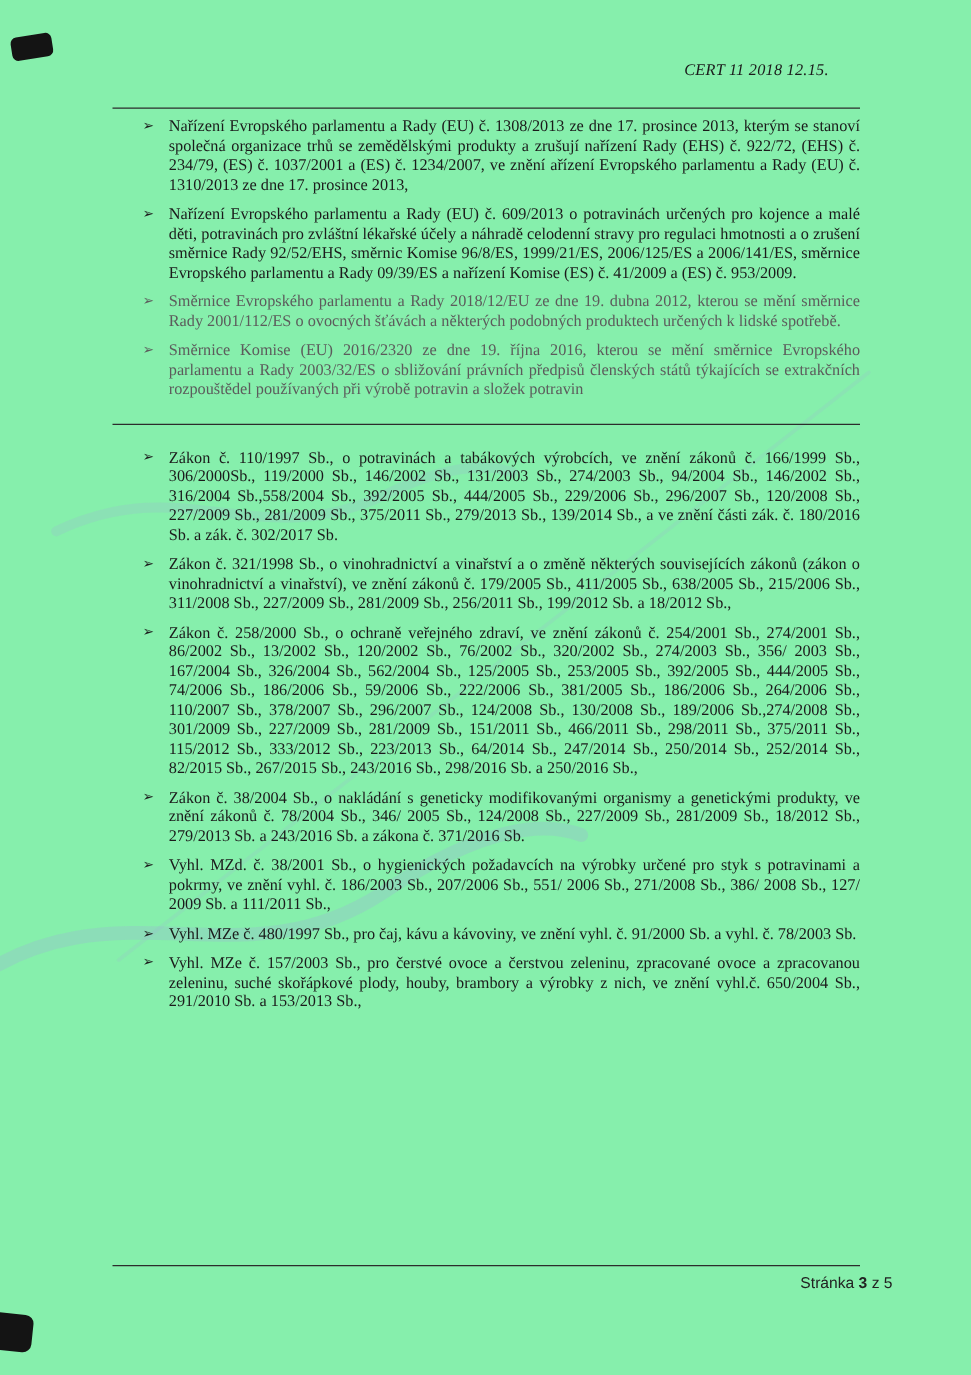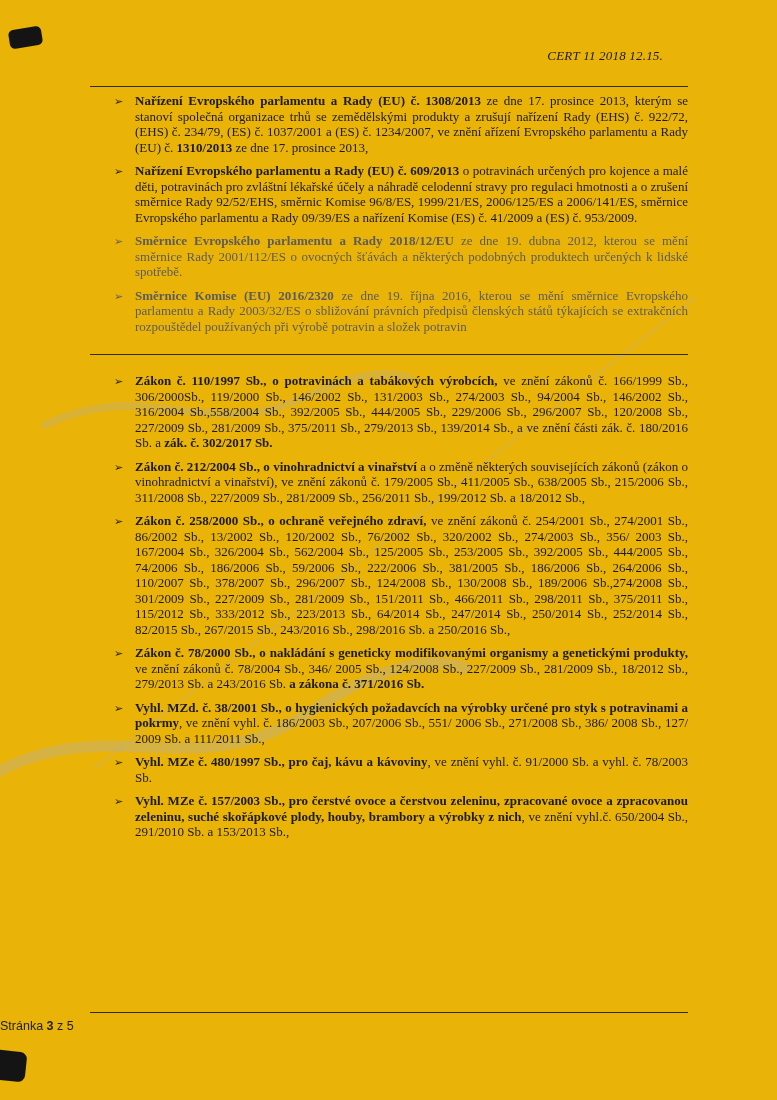--- a/index.html
+++ b/index.html
@@ -4,21 +4,21 @@
 <style>
   html, body { margin: 0; padding: 0; }
   body {
     width: 777px; height: 1100px;
     background: #e9e9e9;
     font-family: "Liberation Serif", serif;
   }
   .page {
     position: relative;
     width: 777px; height: 1100px;
-    background: #eab308;
+    background: #86efac;
     overflow: hidden;
     color: #1b1b1b;
   }
 
   
   .artifact { position: absolute; background: #141414; z-index: 3; }
   .artifact.top-left { left: 9px; top: 28px; width: 33px; height: 19px; border-radius: 5px; transform: rotate(-9deg); }
   .artifact.bottom-left { left: -4px; top: 1051px; width: 30px; height: 30px; border-radius: 0 7px 7px 0; transform: rotate(6deg); }
 
   
@@ -44,30 +44,30 @@
     position: relative;
     padding-left: 22px;
     margin-bottom: 8px;
     text-align: justify;
   }
   li.bullet-item .marker {
     position: absolute; left: 1px; top: 1px;
     font-size: 11px; line-height: 14px;
   }
   li.bullet-item.muted { color: #5c5c5c; }
-  li.bullet-item b { font-weight: bold; }
+  li.bullet-item b { font-weight: normal; }
 
   .section-rule {
     border: 0; border-top: 1.6px solid #2c2c2c;
     width: 598px; margin: 20px 0 18px -23px;
   }
 
   .footer {
     position: absolute; top: 1019px; left: 0; width: 714px; z-index: 2;
-    text-align: left;
+    text-align: right;
     font-family: "Liberation Sans", sans-serif;
     font-size: 12.5px; color: #222;
   }
   .footer b { font-weight: bold; }
 </style>
 </head>
 <body>
 
 <div class="page">
 
@@ -91,23 +91,23 @@
   <div class="content">
     <ul class="bullets">
         <li class="bullet-item"><span class="marker">➢</span><span><b>Nařízení Evropského parlamentu a Rady (EU) č. 1308/2013</b><span> ze dne 17. prosince 2013, kterým se stanoví společná organizace trhů se zemědělskými produkty a zrušují nařízení Rady (EHS) č. 922/72, (EHS) č. 234/79, (ES) č. 1037/2001 a (ES) č. 1234/2007, ve znění ařízení Evropského parlamentu a Rady (EU) č. </span><b>1310/2013</b><span> ze dne 17. prosince 2013,</span></span></li>
         <li class="bullet-item"><span class="marker">➢</span><span><b>Nařízení Evropského parlamentu a Rady (EU) č. 609/2013</b><span> o potravinách určených pro kojence a malé děti, potravinách pro zvláštní lékařské účely a náhradě celodenní stravy pro regulaci hmotnosti a o zrušení směrnice Rady 92/52/EHS, směrnic Komise 96/8/ES, 1999/21/ES, 2006/125/ES a 2006/141/ES, směrnice Evropského parlamentu a Rady 09/39/ES a nařízení Komise (ES) č. 41/2009 a (ES) č. 953/2009.</span></span></li>
         <li class="bullet-item muted"><span class="marker">➢</span><span><b>Směrnice Evropského parlamentu a Rady 2018/12/EU</b><span> ze dne 19. dubna 2012, kterou se mění směrnice Rady 2001/112/ES o ovocných šťávách a některých podobných produktech určených k lidské spotřebě.</span></span></li>
         <li class="bullet-item muted"><span class="marker">➢</span><span><b>Směrnice Komise (EU) 2016/2320</b><span> ze dne 19. října 2016, kterou se mění směrnice Evropského parlamentu a Rady 2003/32/ES o sbližování právních předpisů členských států týkajících se extrakčních rozpouštědel používaných při výrobě potravin a složek potravin</span></span></li>
       </ul>
     <hr class="section-rule">
     <ul class="bullets">
         <li class="bullet-item"><span class="marker">➢</span><span><b>Zákon č. 110/1997 Sb., o potravinách a tabákových výrobcích,</b><span> ve znění zákonů č. 166/1999 Sb., 306/2000Sb., 119/2000 Sb., 146/2002 Sb., 131/2003 Sb., 274/2003 Sb., 94/2004 Sb., 146/2002 Sb., 316/2004 Sb.,558/2004 Sb., 392/2005 Sb., 444/2005 Sb., 229/2006 Sb., 296/2007 Sb., 120/2008 Sb., 227/2009 Sb., 281/2009 Sb., 375/2011 Sb., 279/2013 Sb., 139/2014 Sb., a ve znění části zák. č. 180/2016 Sb. a </span><b>zák. č. 302/2017 Sb.</b></span></li>
-        <li class="bullet-item"><span class="marker">➢</span><span><b>Zákon č. 212/2004 Sb., o vinohradnictví a vinařství</b><span> a o změně některých souvisejících zákonů (zákon o vinohradnictví a vinařství), ve znění zákonů č. 179/2005 Sb., 411/2005 Sb., 638/2005 Sb., 215/2006 Sb., 311/2008 Sb., 227/2009 Sb., 281/2009 Sb., 256/2011 Sb., 199/2012 Sb. a 18/2012 Sb.,</span></span></li>
+        <li class="bullet-item"><span class="marker">➢</span><span><b>Zákon č. 321/1998 Sb., o vinohradnictví a vinařství</b><span> a o změně některých souvisejících zákonů (zákon o vinohradnictví a vinařství), ve znění zákonů č. 179/2005 Sb., 411/2005 Sb., 638/2005 Sb., 215/2006 Sb., 311/2008 Sb., 227/2009 Sb., 281/2009 Sb., 256/2011 Sb., 199/2012 Sb. a 18/2012 Sb.,</span></span></li>
         <li class="bullet-item"><span class="marker">➢</span><span><b>Zákon č. 258/2000 Sb., o ochraně veřejného zdraví,</b><span> ve znění zákonů č. 254/2001 Sb., 274/2001 Sb., 86/2002 Sb., 13/2002 Sb., 120/2002 Sb., 76/2002 Sb., 320/2002 Sb., 274/2003 Sb., 356/ 2003 Sb., 167/2004 Sb., 326/2004 Sb., 562/2004 Sb., 125/2005 Sb., 253/2005 Sb., 392/2005 Sb., 444/2005 Sb., 74/2006 Sb., 186/2006 Sb., 59/2006 Sb., 222/2006 Sb., 381/2005 Sb., 186/2006 Sb., 264/2006 Sb., 110/2007 Sb., 378/2007 Sb., 296/2007 Sb., 124/2008 Sb., 130/2008 Sb., 189/2006 Sb.,274/2008 Sb., 301/2009 Sb., 227/2009 Sb., 281/2009 Sb., 151/2011 Sb., 466/2011 Sb., 298/2011 Sb., 375/2011 Sb., 115/2012 Sb., 333/2012 Sb., 223/2013 Sb., 64/2014 Sb., 247/2014 Sb., 250/2014 Sb., 252/2014 Sb., 82/2015 Sb., 267/2015 Sb., 243/2016 Sb., 298/2016 Sb. a 250/2016 Sb.,</span></span></li>
-        <li class="bullet-item"><span class="marker">➢</span><span><b>Zákon č. 78/2000 Sb., o nakládání s geneticky modifikovanými organismy a genetickými produkty,</b><span> ve znění zákonů č. 78/2004 Sb., 346/ 2005 Sb., 124/2008 Sb., 227/2009 Sb., 281/2009 Sb., 18/2012 Sb., 279/2013 Sb. a 243/2016 Sb. </span><b>a zákona č. 371/2016 Sb.</b></span></li>
+        <li class="bullet-item"><span class="marker">➢</span><span><b>Zákon č. 38/2004 Sb., o nakládání s geneticky modifikovanými organismy a genetickými produkty,</b><span> ve znění zákonů č. 78/2004 Sb., 346/ 2005 Sb., 124/2008 Sb., 227/2009 Sb., 281/2009 Sb., 18/2012 Sb., 279/2013 Sb. a 243/2016 Sb. </span><b>a zákona č. 371/2016 Sb.</b></span></li>
         <li class="bullet-item"><span class="marker">➢</span><span><b>Vyhl. MZd. č. 38/2001 Sb., o hygienických požadavcích na výrobky určené pro styk s potravinami a pokrmy</b><span>, ve znění vyhl. č. 186/2003 Sb., 207/2006 Sb., 551/ 2006 Sb., 271/2008 Sb., 386/ 2008 Sb., 127/ 2009 Sb. a 111/2011 Sb.,</span></span></li>
         <li class="bullet-item"><span class="marker">➢</span><span><b>Vyhl. MZe č. 480/1997 Sb., pro čaj, kávu a kávoviny</b><span>, ve znění vyhl. č. 91/2000 Sb. a vyhl. č. 78/2003 Sb.</span></span></li>
         <li class="bullet-item"><span class="marker">➢</span><span><b>Vyhl. MZe č. 157/2003 Sb., pro čerstvé ovoce a čerstvou zeleninu, zpracované ovoce a zpracovanou zeleninu, suché skořápkové plody, houby, brambory a výrobky z nich</b><span>, ve znění vyhl.č. 650/2004 Sb., 291/2010 Sb. a 153/2013 Sb.,</span></span></li>
       </ul>
   </div>
 
   <div class="rule footer-rule"></div>
 
   <div class="footer">
     <span>Stránka</span>

